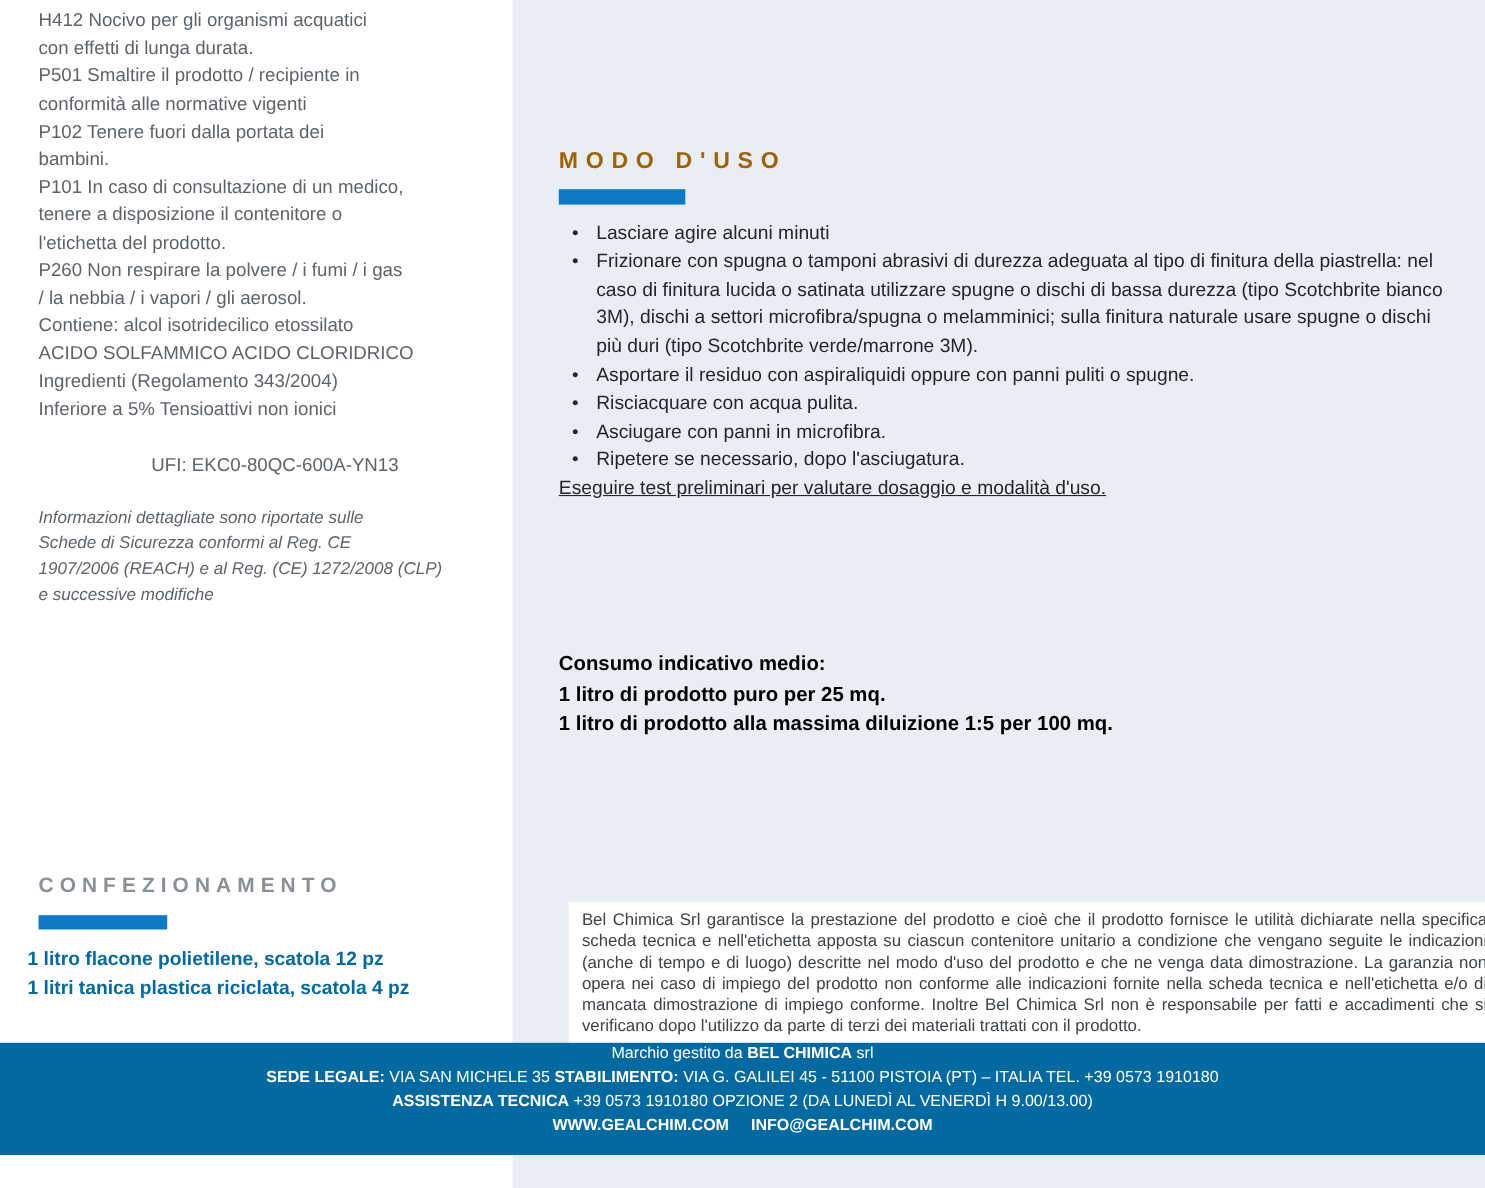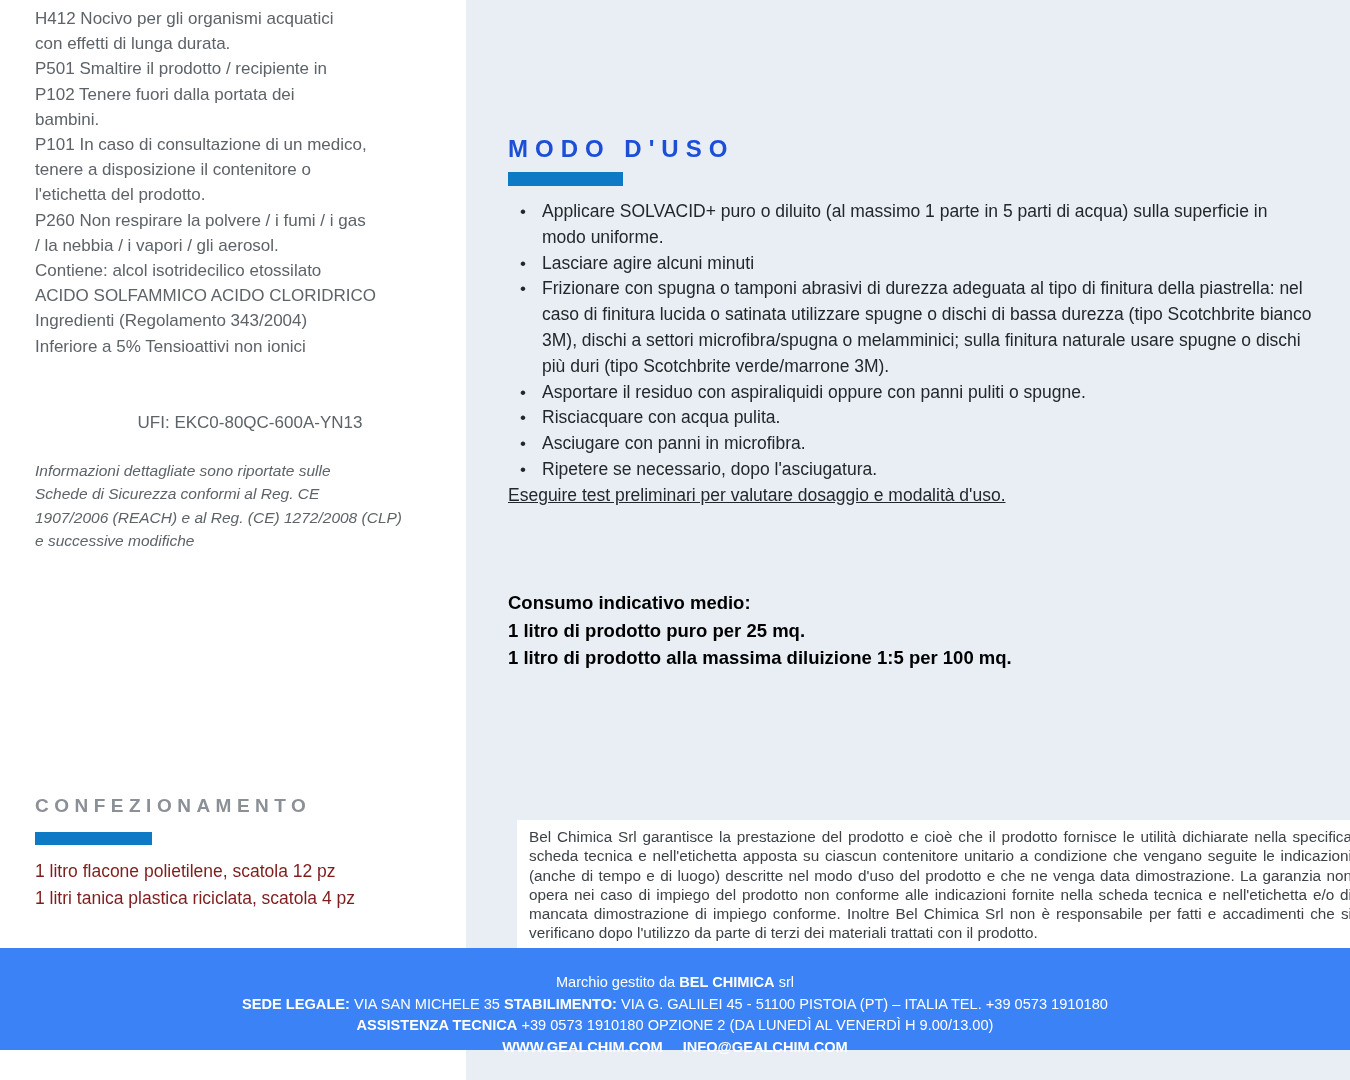--- a/index.html
+++ b/index.html
@@ -14,60 +14,61 @@
   .hazard-block { position:absolute; left:35px; top:6px; width:430px;
     font-size:17px; line-height:25.2px; color:#5d6368; }
   .ufi-line { position:absolute; left:35px; top:410px; width:430px;
     font-size:17px; line-height:25px; color:#5d6368;text-align:center; }
   .notes-block { position:absolute; left:35px; top:459px; width:430px;
     font-size:15.5px; line-height:23.4px; font-style:italic; color:#5d6368; }
 
   .pack-heading { position:absolute; left:35px; top:795px;
     font-size:19px; font-weight:bold; letter-spacing:5.5px; color:#8a9096; }
   .pack-bar { position:absolute; left:35px; top:832px; width:117px; height:13px; background:#0e79c4; }
-  .pack-lines { position:absolute; left:35px; top:858px; width:430px;
-    font-size:17.5px; line-height:27px; color:#7f1d1d; }
+  .pack-lines { position:absolute; left:25px; top:858px; width:430px;
+    font-size:17.5px; line-height:27px; color:#0369a1;font-weight:bold; }
 
   
   .usage-heading { position:absolute; left:508px; top:135px;
-    font-size:24px; font-weight:bold; letter-spacing:7px; color:#1d4ed8; }
+    font-size:21px; font-weight:bold; letter-spacing:7px; color:#a16207; }
   .usage-bar { position:absolute; left:508px; top:172px; width:115px; height:14px; background:#0e79c4; }
 
   .usage-text { position:absolute; left:508px; top:199px; width:808px;
     font-size:17.5px; line-height:25.8px; color:#23272b; }
   .usage-text ul { list-style:none; }
   .usage-text li { position:relative; padding-left:34px; }
   .usage-text li::before { content:"\2022"; position:absolute; left:12px; top:0; font-size:17px; }
   .usage-final { margin-top:0;text-decoration:underline; }
 
   .consumo-block { position:absolute; left:508px; top:589px; width:808px;
     font-size:18.5px; font-weight:bold; line-height:27.6px; color:#000000; }
 
   .warranty-box { position:absolute; left:517px; top:820px; width:843px;
     background:#ffffff; padding:7px 8px 8px 12px;
     font-size:15.3px; line-height:19.3px; text-align:justify; color:#3d4247; }
 
   
   .footer-bar { position:absolute; left:0; top:948px; width:1350px; height:102px;
-    background:#3b82f6; color:#ffffff; text-align:center;
-    font-size:14.6px; line-height:21.6px; padding-top:24px; }
+    background:#0369a1; color:#ffffff; text-align:center;
+    font-size:14.6px; line-height:21.6px; padding-top:0; }
   .footer-bar b { font-weight:bold; }
   .footer-links span { margin:0 10px; font-weight:bold; }
 </style>
 </head>
 <body>
 
 <div class="page">
 
   <div class="right-bg"></div>
 
   <div class="hazard-block">
     <div>H412 Nocivo per gli organismi acquatici</div>
     <div>con effetti di lunga durata.</div>
     <div>P501 Smaltire il prodotto / recipiente in</div>
+    <div>conformità alle normative vigenti</div>
     <div>P102 Tenere fuori dalla portata dei</div>
     <div>bambini.</div>
     <div>P101 In caso di consultazione di un medico,</div>
     <div>tenere a disposizione il contenitore o</div>
     <div>l'etichetta del prodotto.</div>
     <div>P260 Non respirare la polvere / i fumi / i gas</div>
     <div>/ la nebbia / i vapori / gli aerosol.</div>
     <div>Contiene: alcol isotridecilico etossilato</div>
     <div>ACIDO SOLFAMMICO ACIDO CLORIDRICO</div>
     <div>Ingredienti (Regolamento 343/2004)</div>
@@ -88,21 +89,20 @@
   <div class="pack-lines">
     <div>1 litro flacone polietilene, scatola 12 pz</div>
     <div>1 litri tanica plastica riciclata, scatola 4 pz</div>
   </div>
 
   <div class="usage-heading">MODO D'USO</div>
   <div class="usage-bar"></div>
 
   <div class="usage-text">
     <ul>
-      <li>Applicare SOLVACID+ puro o diluito (al massimo 1 parte in 5 parti di acqua) sulla superficie in modo uniforme.</li>
       <li>Lasciare agire alcuni minuti</li>
       <li>Frizionare con spugna o tamponi abrasivi di durezza adeguata al tipo di finitura della piastrella: nel caso di finitura lucida o satinata utilizzare spugne o dischi di bassa durezza (tipo Scotchbrite bianco 3M), dischi a settori microfibra/spugna o melamminici; sulla finitura naturale usare spugne o dischi più duri (tipo Scotchbrite verde/marrone 3M).</li>
       <li>Asportare il residuo con aspiraliquidi oppure con panni puliti o spugne.</li>
       <li>Risciacquare con acqua pulita.</li>
       <li>Asciugare con panni in microfibra.</li>
       <li>Ripetere se necessario, dopo l'asciugatura.</li>
     </ul>
     <div class="usage-final">Eseguire test preliminari per valutare dosaggio e modalità d'uso.</div>
   </div>
 

